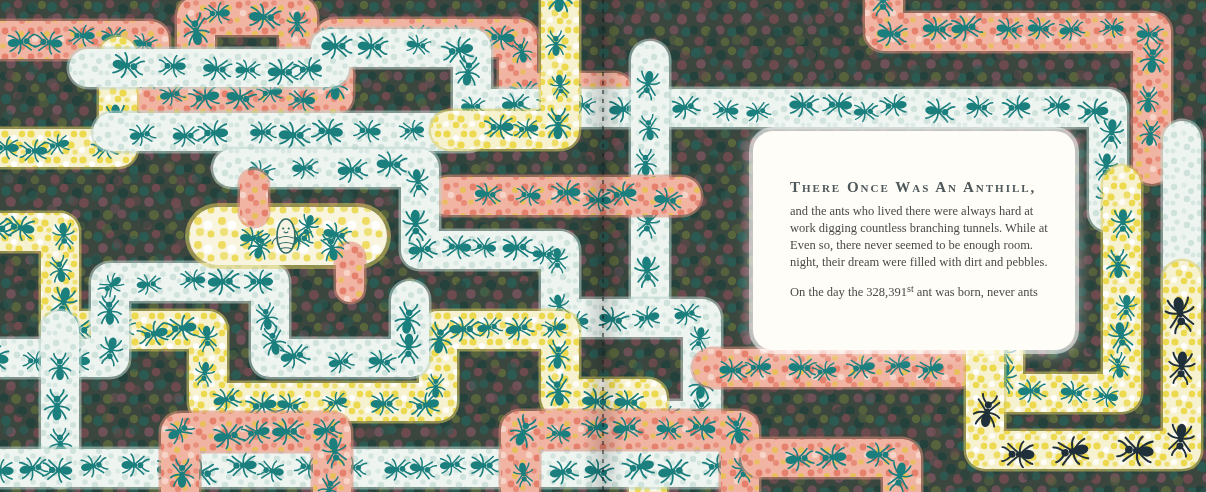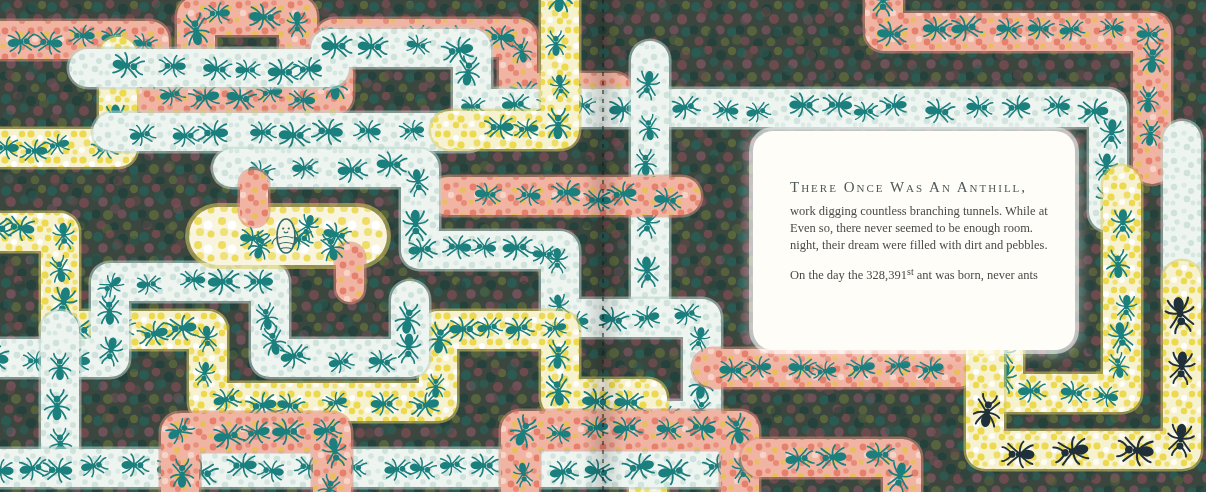--- a/index.html
+++ b/index.html
@@ -14,21 +14,21 @@
   html,body{margin:0;padding:0;background:#222;}
   .stage{position:relative;width:1206px;height:492px;overflow:hidden;background:var(--bg-base);
          font-family:"Liberation Serif", serif;}
   .stage svg{position:absolute;left:0;top:0;display:block;}
   .tg path{fill:none;stroke-linecap:round;stroke-linejoin:round;}
   .tg .edge{opacity:.55;}
   .panel{position:absolute;left:753px;top:131px;width:322px;height:219px;box-sizing:border-box;
          background:var(--panel-bg);border-radius:20px;
          box-shadow:0 0 0 4px rgba(255,255,255,.55), 0 0 12px 6px rgba(255,255,255,.35);
          padding:48px 22px 0 37px;z-index:5;}
-  .panel h1{margin:0 0 8px 0;font-size:15px;line-height:16px;font-weight:400;
+  .panel h1{margin:0 0 8px 0;font-size:15px;line-height:16px;font-weight:700;
             font-variant:small-caps;letter-spacing:2px;color:var(--head-c);white-space:nowrap;}
   .panel p{margin:0;color:var(--body-c);font-size:12.5px;line-height:17px;}
   .panel p.p2{margin-top:9px;}
   .panel .ln{display:block;white-space:nowrap;}
   .panel sup{font-size:10px;vertical-align:4px;letter-spacing:0;text-align:right;}
 </style>
 </head>
 <body>
 
 <div class="stage">
@@ -486,20 +486,21 @@
     <use href="#ant" transform="translate(332,248) rotate(-102) scale(1)" style="color:var(--ant-teal)"></use>
   </g>
 
   <rect x="583" y="0" width="40" height="492" fill="url(#foldshade)"></rect>
   <line x1="603" y1="0" x2="603" y2="492" style="stroke:var(--fold-c)" stroke-width="1.2" stroke-dasharray="4 5" opacity=".85"></line>
 </svg>
 
 <div class="panel">
   <h1>There Once Was An Anthill,</h1>
   <p>
+    <span class="ln">and the ants who lived there were always hard at</span>
     <span class="ln">work digging countless branching tunnels. While at</span>
     <span class="ln">Even so, there never seemed to be enough room.</span>
     <span class="ln">night, their dream were filled with dirt and pebbles.</span>
   </p>
   <p class="p2">
     <span class="ln"><span>On the day the 328,391</span><sup>st</sup><span> ant was born, never ants</span></span>
   </p>
 </div>
 </div>
 

